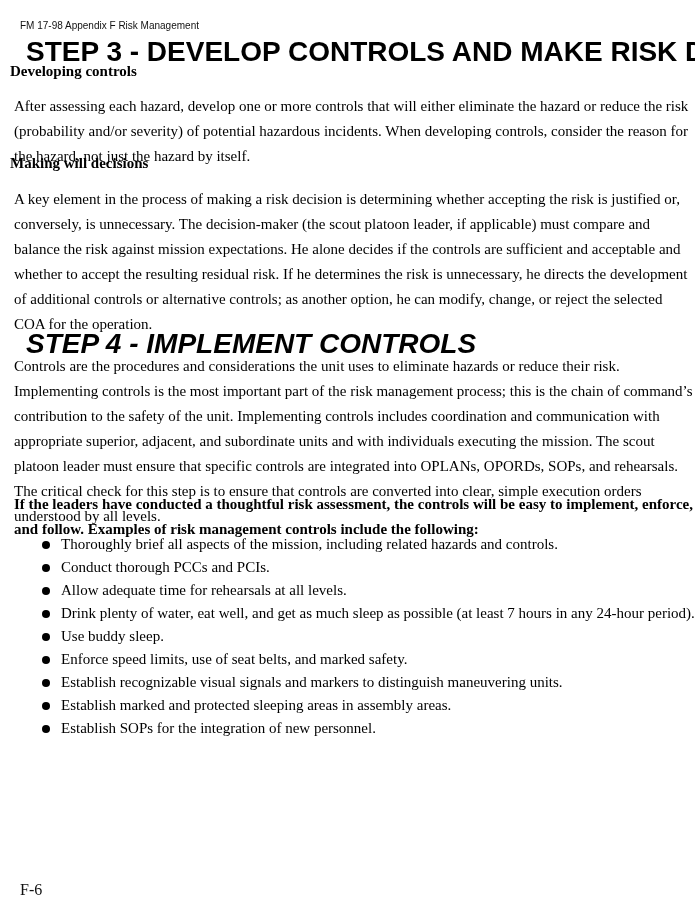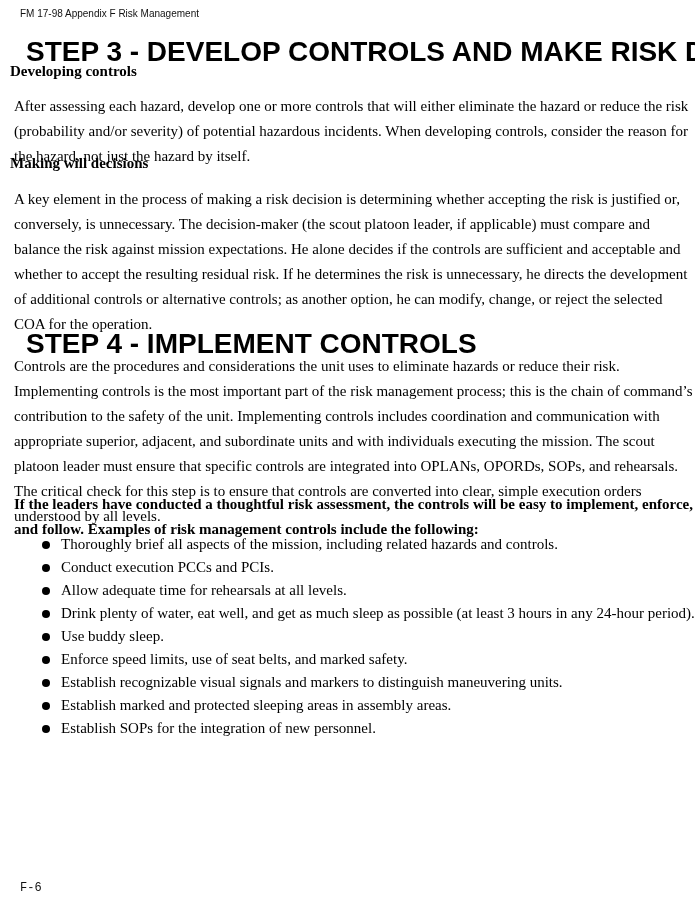--- a/index.html
+++ b/index.html
@@ -1,18 +1,18 @@
 <!DOCTYPE html>
 <html><head>
   <meta charset="utf-8">
   <style>
     html, body { margin: 0; padding: 0; background: #ffffff; }
     body { width: 695px; height: 899px; position: relative; overflow: hidden; color: #000; }
     .running-header {
-      position: absolute; left: 20px; top: 8px;
+      position: absolute; left: 20px; top: 20px;
       font-family: "Liberation Sans", sans-serif; font-size: 10px; color: #111;
     }
     .h1 {
       position: absolute; left: 10px;
       font-family: "Liberation Sans", sans-serif; font-weight: bold; font-size: 28px;
       letter-spacing: 0px; margin: 16px; white-space: nowrap;
     }
     .h2 {
       position: absolute; left: 10px;
       font-family: "Liberation Serif", serif; font-weight: bold; font-size: 15px; margin: 0;
@@ -24,46 +24,46 @@
     ul.bullets {
       position: absolute; left: 0; top: 528px; margin: 8px; padding: 0; list-style: none; width: 690px;
       font-family: "Liberation Serif", serif; font-size: 15px; line-height: 17px;
     }
     ul.bullets li { position: relative; padding-left: 53px; margin-bottom: 6px; }
     ul.bullets li .dot {
       position: absolute; left: 34px; top: 5px; width: 8px; height: 8px; border-radius: 50%; background: #000;
     }
     .page-number {
       position: absolute; left: 20px; top: 881px;
-      font-family: Liberation Mono, monospace; font-size: 12px; color: #111; text-align: center;
+      font-family: Liberation Serif, serif; font-size: 16px; color: #111; text-align: center;
     }
   </style>
 </head>
 <body>
 
 <div class="running-header">FM 17-98 Appendix F Risk Management</div>
 
 <h1 class="h1" style="top:20px;">STEP 3 - DEVELOP CONTROLS AND MAKE RISK DECISIONS</h1>
 
 <h2 class="h2" style="top:63px;">Developing controls</h2>
 <p class="para" style="top:90px;">After assessing each hazard, develop one or more controls that will either eliminate the hazard or reduce the risk (probability and/or severity) of potential hazardous incidents. When developing controls, consider the reason for the hazard, not just the hazard by itself.</p>
 
 <h2 class="h2" style="top:155px;">Making will decisions</h2>
 <p class="para" style="top:183px;">A key element in the process of making a risk decision is determining whether accepting the risk is justified or, conversely, is unnecessary. The decision-maker (the scout platoon leader, if applicable) must compare and balance the risk against mission expectations. He alone decides if the controls are sufficient and acceptable and whether to accept the resulting residual risk. If he determines the risk is unnecessary, he directs the development of additional controls or alternative controls; as another option, he can modify, change, or reject the selected COA for the operation.</p>
 
-<h1 class="h1" style="top:312px;">STEP 4 - IMPLEMENT CONTROLS</h1>
+<h1 class="h1" style="top:312px;font-style:italic;">STEP 4 - IMPLEMENT CONTROLS</h1>
 
 <p class="para" style="top:350px;">Controls are the procedures and considerations the unit uses to eliminate hazards or reduce their risk. Implementing controls is the most important part of the risk management process; this is the chain of command’s contribution to the safety of the unit. Implementing controls includes coordination and communication with appropriate superior, adjacent, and subordinate units and with individuals executing the mission. The scout platoon leader must ensure that specific controls are integrated into OPLANs, OPORDs, SOPs, and rehearsals. The critical check for this step is to ensure that controls are converted into clear, simple execution orders understood by all levels.</p>
 <p class="para" style="top:488px;font-weight:bold;">If the leaders have conducted a thoughtful risk assessment, the controls will be easy to implement, enforce, and follow. Examples of risk management controls include the following:</p>
 
 <ul class="bullets">
   <li><span class="dot"></span><span>Thoroughly brief all aspects of the mission, including related hazards and controls.</span></li>
-  <li><span class="dot"></span><span>Conduct execution PCCs and PCIs.</span></li>
+  <li><span class="dot"></span><span>Conduct thorough PCCs and PCIs.</span></li>
   <li><span class="dot"></span><span>Allow adequate time for rehearsals at all levels.</span></li>
-  <li><span class="dot"></span><span>Drink plenty of water, eat well, and get as much sleep as possible (at least 3 hours in any 24-hour period).</span></li>
+  <li><span class="dot"></span><span>Drink plenty of water, eat well, and get as much sleep as possible (at least 7 hours in any 24-hour period).</span></li>
   <li><span class="dot"></span><span>Use buddy sleep.</span></li>
   <li><span class="dot"></span><span>Enforce speed limits, use of seat belts, and marked safety.</span></li>
   <li><span class="dot"></span><span>Establish recognizable visual signals and markers to distinguish maneuvering units.</span></li>
   <li><span class="dot"></span><span>Establish marked and protected sleeping areas in assembly areas.</span></li>
   <li><span class="dot"></span><span>Establish SOPs for the integration of new personnel.</span></li>
 </ul>
 
 <div class="page-number">F-6</div>
 
 </body></html>

